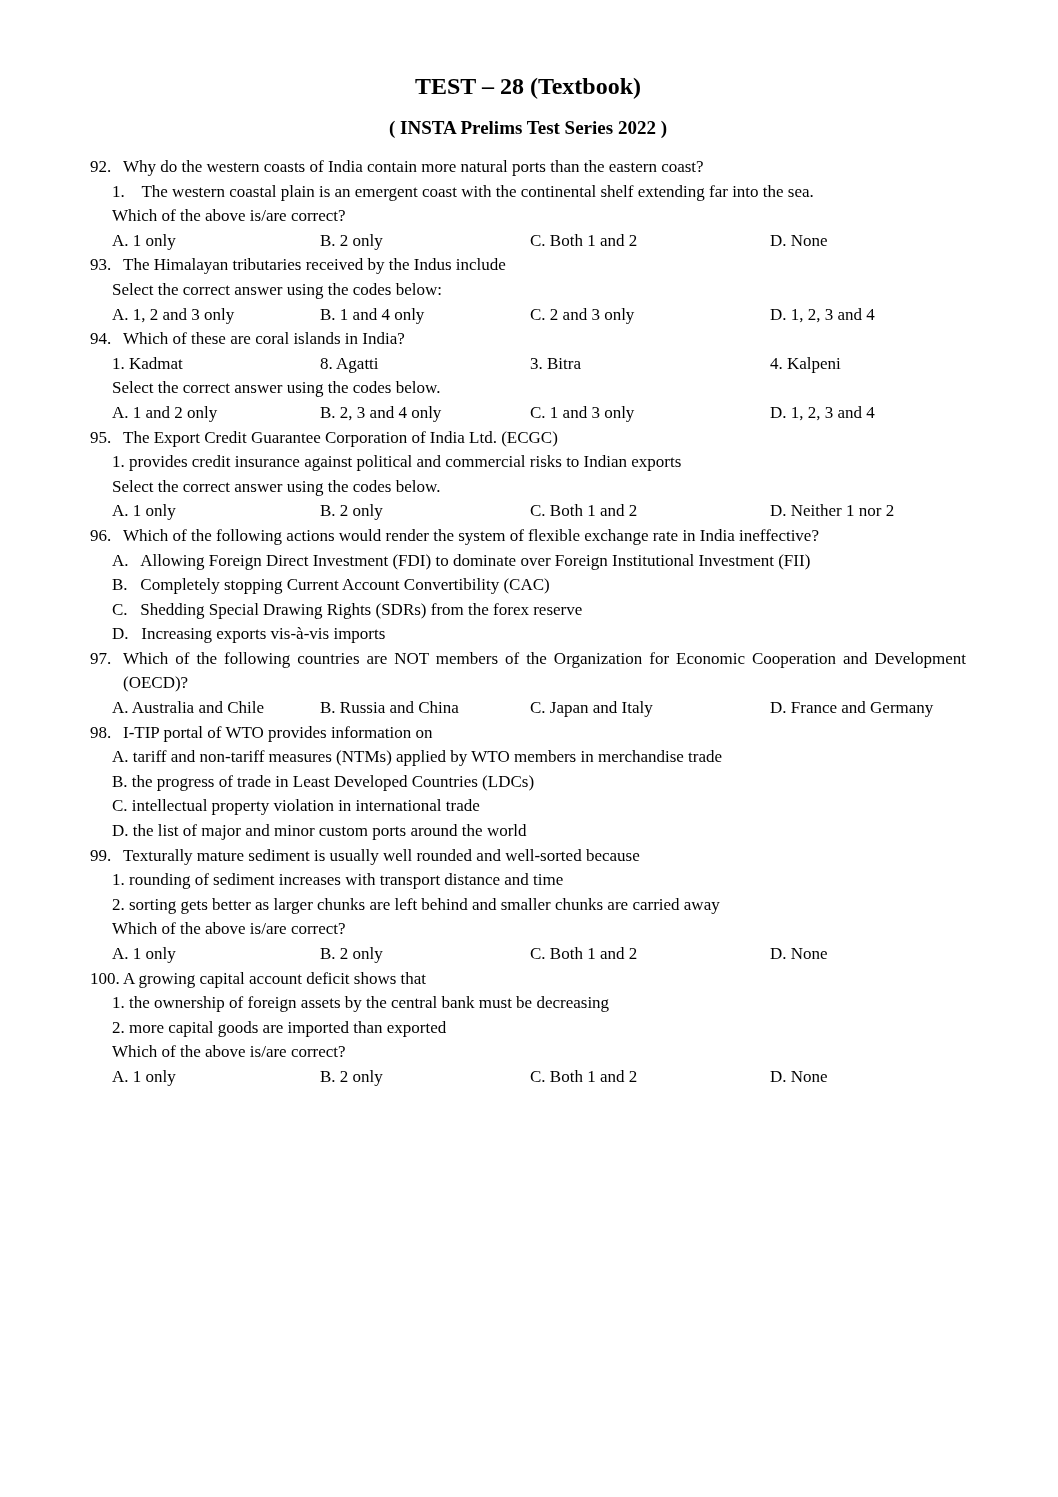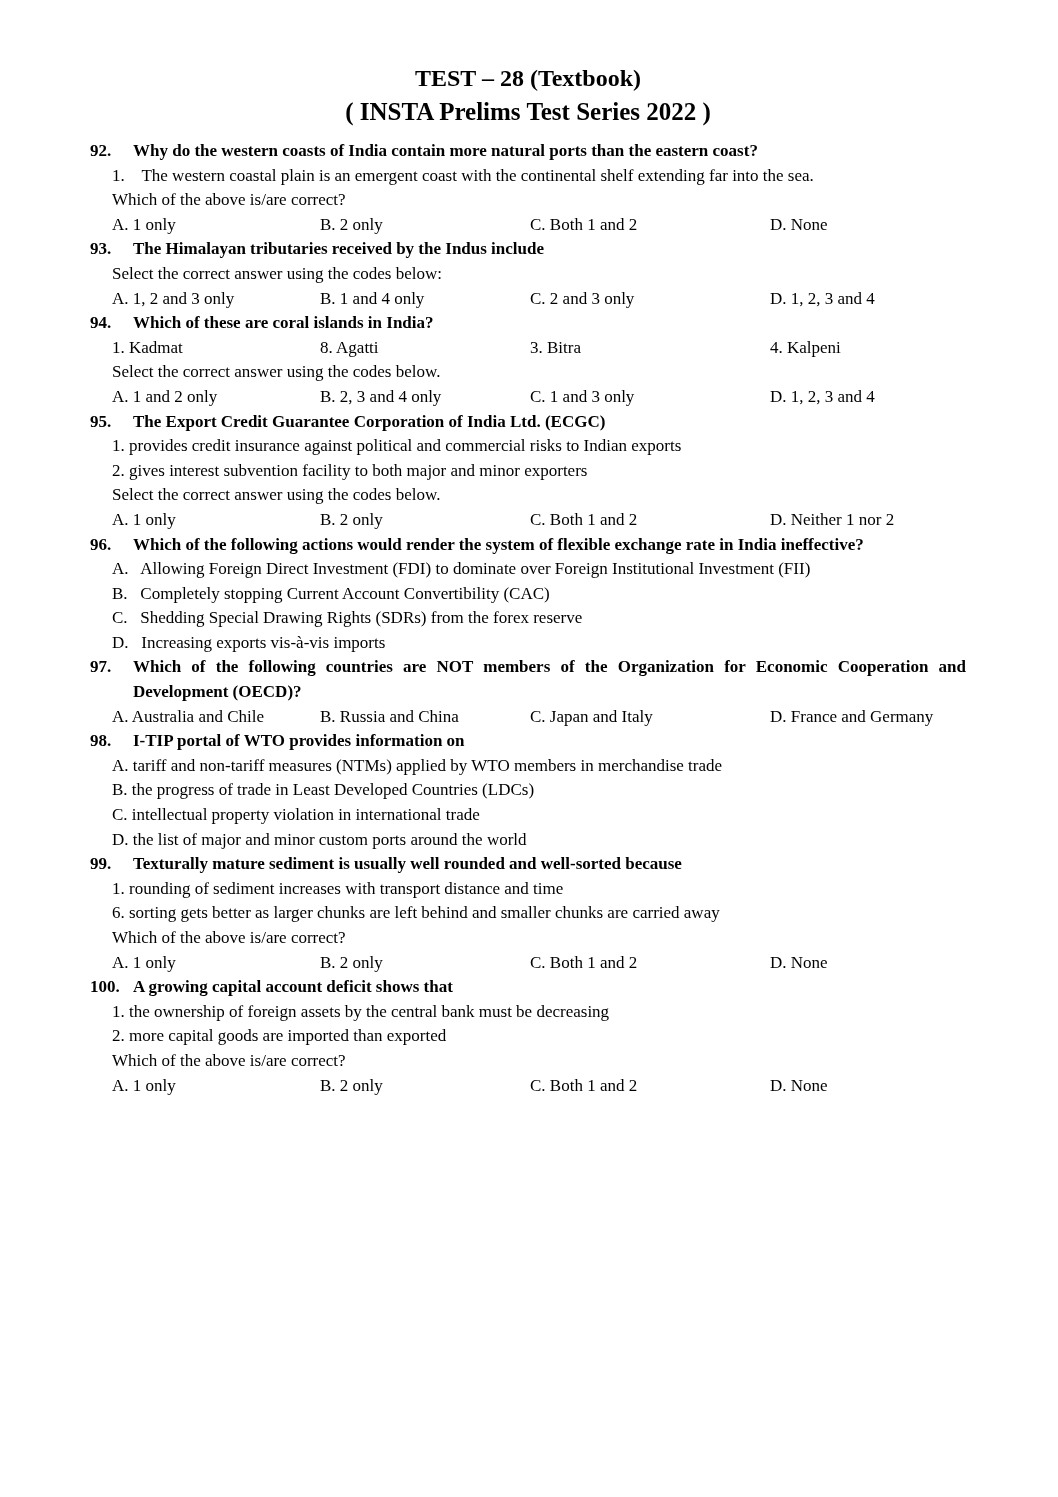--- a/index.html
+++ b/index.html
@@ -9,37 +9,37 @@
     min-height: 1497px;
     box-sizing: border-box;
     padding: 56px 92px 40px 90px;
     background: #fff;
   }
   .title {
     text-align: center;
     font-weight: bold;
     font-size: 24px;
     line-height: 28px;
-    margin: 8px;
+    margin: 16px;
     font-family: Liberation Serif, serif;
   }
   .subtitle {
     text-align: center;
     font-weight: bold;
-    font-size: 25px;
+    font-size: 19px;
     line-height: 24px;
     margin: 5px 0 0 0;
   }
   .questions {
     margin-top: 15px;
     font-size: 17px;
     line-height: 24.6px;
   }
   .question { margin: 0; }
-  .q-head { display: flex; font-weight: bold; gap: 10px; }
+  .q-head { display: flex; font-weight: normal; }
   .q-num { flex: 0 0 auto; min-width: 33px; }
   .q-text { flex: 1 1 auto; text-align: justify; }
   .q-body { margin-left: 22px; }
   .line { white-space: pre-wrap; }
   .cols {
     display: grid;
     grid-template-columns: 208px 210px 240px 1fr;
   }
   .cell { white-space: pre-wrap; }
 </style>
@@ -102,21 +102,20 @@
           </div>
         </div>
       </div>
       <div class="question">
         <div class="q-head">
           <span class="q-num">95.</span>
           <span class="q-text">The Export Credit Guarantee Corporation of India Ltd. (ECGC)</span>
         </div>
         <div class="q-body">
           <div class="line">1. provides credit insurance against political and commercial risks to Indian exports</div>
-          <div class="line">2. gives interest subvention facility to both major and minor exporters</div>
           <div class="line">Select the correct answer using the codes below.</div>
           <div class="cols">
             <div class="cell">A. 1 only</div>
             <div class="cell">B. 2 only</div>
             <div class="cell">C. Both 1 and 2</div>
             <div class="cell">D. Neither 1 nor 2</div>
           </div>
         </div>
       </div>
       <div class="question">
@@ -157,21 +156,21 @@
           <div class="line">D. the list of major and minor custom ports around the world</div>
         </div>
       </div>
       <div class="question">
         <div class="q-head">
           <span class="q-num">99.</span>
           <span class="q-text">Texturally mature sediment is usually well rounded and well-sorted because</span>
         </div>
         <div class="q-body">
           <div class="line">1. rounding of sediment increases with transport distance and time</div>
-          <div class="line">6. sorting gets better as larger chunks are left behind and smaller chunks are carried away</div>
+          <div class="line">2. sorting gets better as larger chunks are left behind and smaller chunks are carried away</div>
           <div class="line">Which of the above is/are correct?</div>
           <div class="cols">
             <div class="cell">A. 1 only</div>
             <div class="cell">B. 2 only</div>
             <div class="cell">C. Both 1 and 2</div>
             <div class="cell">D. None</div>
           </div>
         </div>
       </div>
       <div class="question">

